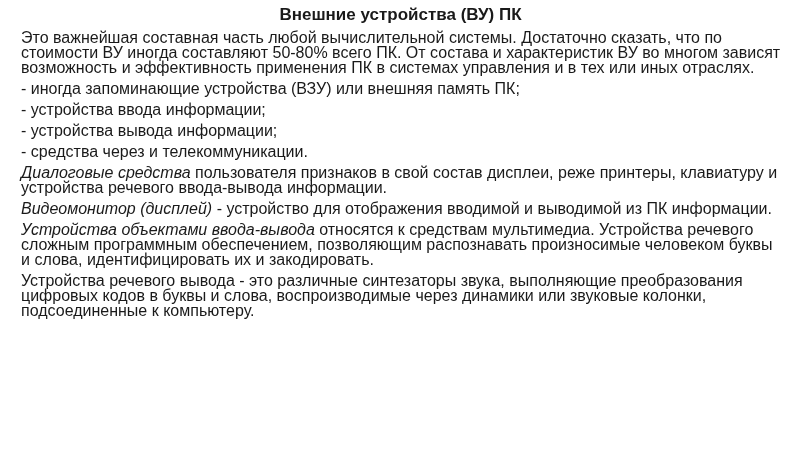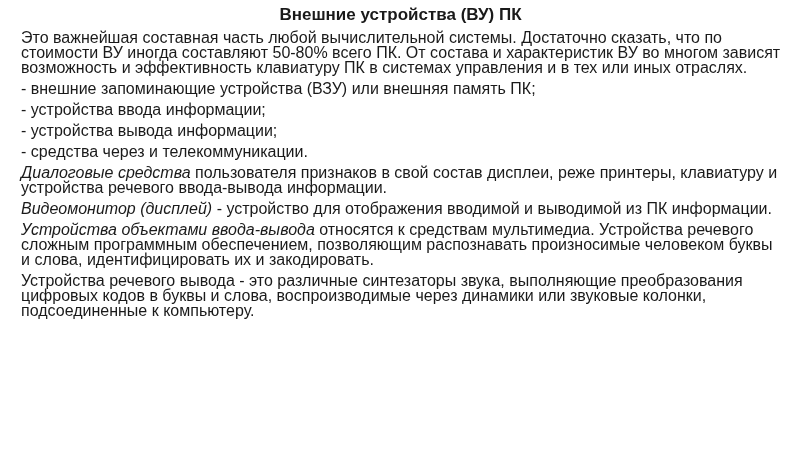--- a/index.html
+++ b/index.html
@@ -42,26 +42,26 @@
 
 <div class="slide">
 
   <div class="title">Внешние устройства (ВУ) ПК</div>
 
   <div>
 
     <div class="para">
       <div class="line">Это важнейшая составная часть любой вычислительной системы. Достаточно сказать, что по</div>
       <div class="line">стоимости ВУ иногда составляют 50-80% всего ПК. От состава и характеристик ВУ во многом зависят</div>
-      <div class="line">возможность и эффективность клавиатуру ПК в системах управления и в тех или иных отраслях.</div>
+      <div class="line">возможность и эффективность применения ПК в системах управления и в тех или иных отраслях.</div>
     </div>
 
 
     <div class="para">
-      <div class="line">- внешние запоминающие устройства (ВЗУ) или внешняя память ПК;</div>
+      <div class="line">- иногда запоминающие устройства (ВЗУ) или внешняя память ПК;</div>
     </div>
     <div class="para">
       <div class="line">- устройства ввода информации;</div>
     </div>
     <div class="para">
       <div class="line">- устройства вывода информации;</div>
     </div>
     <div class="para">
       <div class="line">- средства через и телекоммуникации.</div>
     </div>

